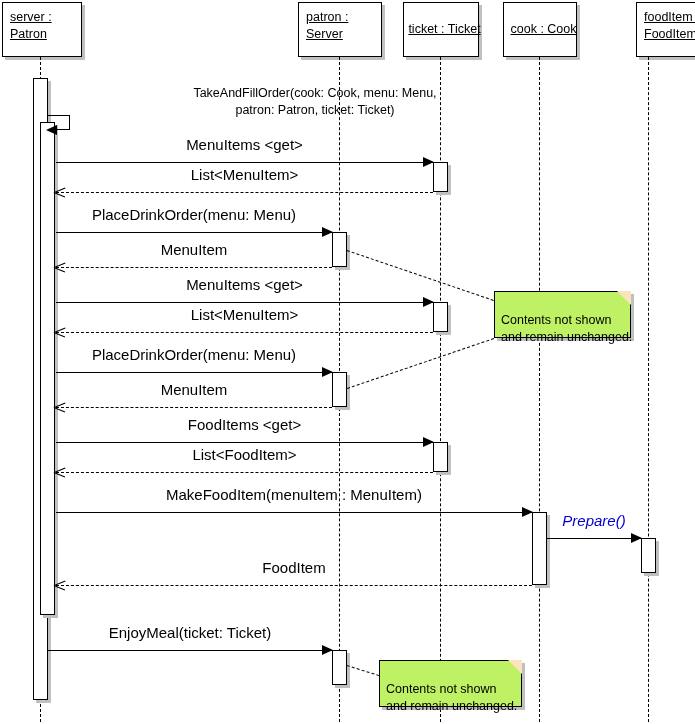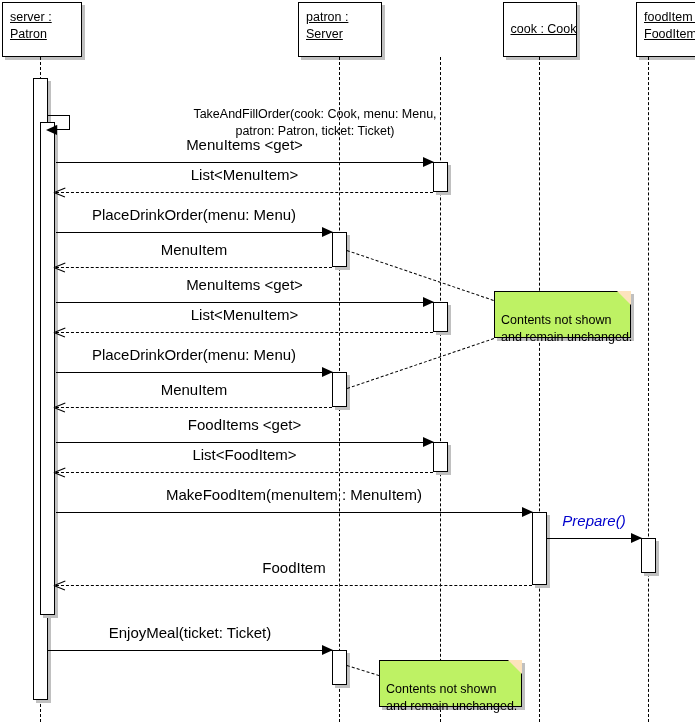--- a/index.html
+++ b/index.html
@@ -80,21 +80,21 @@
   .ah-left-open:after{transform:rotate(-22deg);}
 
   
   .selfmsg{position:absolute;}
   .selfmsg .top{position:absolute;left:0;top:0;height:0;border-top:1px solid #000;}
   .selfmsg .right{position:absolute;top:0;height:100%;width:0;border-left:1px solid #000;}
   .selfmsg .bot{position:absolute;left:0;bottom:0;height:0;border-top:1px solid #000;}
   .selfmsg .bot .ah-left{top:-5px;left:-2px;}
   .selfmsg-label{
     position:absolute;text-align:center;font-size:12.5px;line-height:17px;
-    color:#000;white-space:nowrap;margin-top:21px;
+    color:#000;white-space:nowrap;
   }
 
   
   .note{
     position:absolute;
     box-sizing:border-box;
     background:#bef264;
     border:1px solid #000;
     box-shadow:3px 3px 0 0 #c0c0c0;
     font-size:12.5px;
@@ -120,20 +120,23 @@
   <div class="lifeline-box" style="left:2px;top:2px;width:80px;height:55px;">
     <span>server :</span>
     <span>Patron</span>
   </div>
 
   <div class="lifeline-box" style="left:298px;top:2px;width:84px;height:55px;">
     <span>patron :</span>
     <span>Server</span>
   </div>
 
+  <div class="lifeline-box center" style="left:403px;top:2px;width:76px;height:55px;">
+    <span>ticket : Ticket</span>
+  </div>
 
   <div class="lifeline-box center" style="left:503px;top:2px;width:74px;height:55px;">
     <span>cook : Cook</span>
   </div>
 
   <div class="lifeline-box" style="left:636px;top:2px;width:83px;height:55px;">
     <span>foodItem :</span>
     <span>FoodItem</span>
   </div>
 

